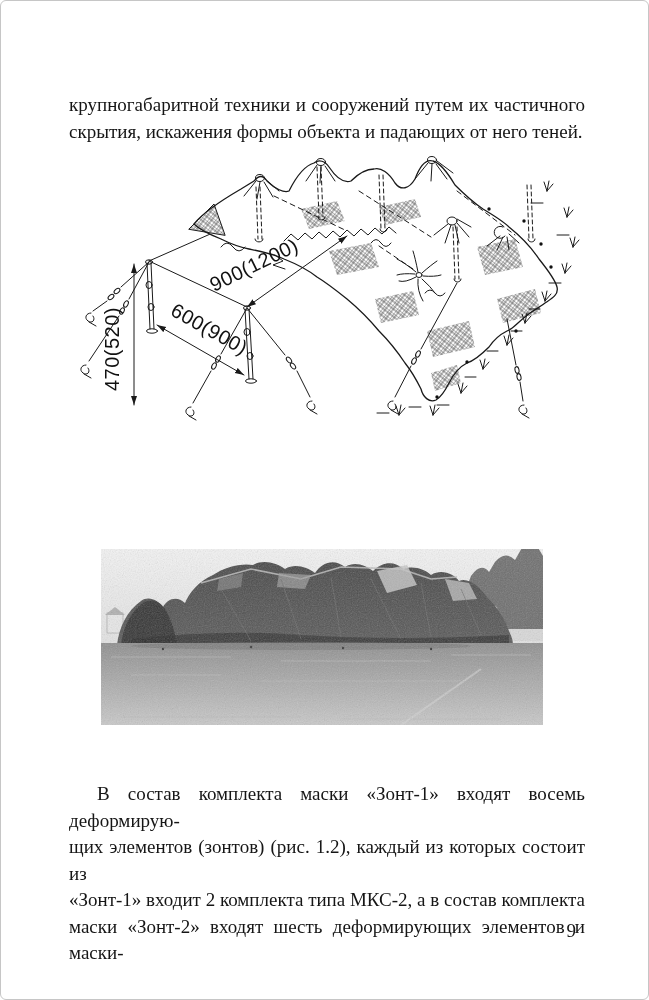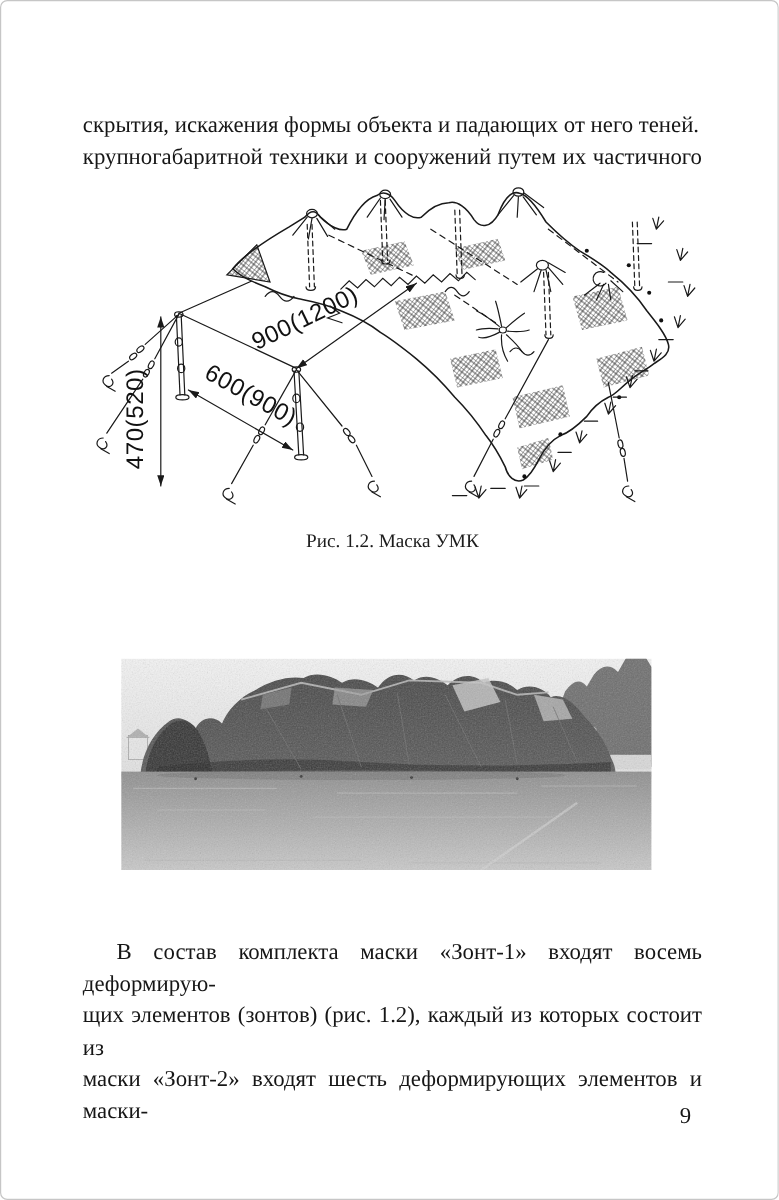--- a/index.html
+++ b/index.html
@@ -21,22 +21,22 @@
   svg.photo{position:absolute;left:100px;top:548px;}
   .page-number{position:absolute;top:919px;right:72px;font-size:19px;}
   .dimlabel{font-family:"Liberation Sans",sans-serif;font-size:20px;fill:#111;letter-spacing:.5px;}
 </style>
 </head>
 <body>
 
 <div class="page">
 
   <div class="para para-top">
+    <div class="jline full">крупногабаритной техники и сооружений путем их частичного</div>
     <div class="jline last">скрытия, искажения формы объекта и падающих от него теней.</div>
-    <div class="jline full">крупногабаритной техники и сооружений путем их частичного</div>
   </div>
 
   <svg class="umk" width="502" height="288" viewBox="0 0 502 288" fill="none" stroke="#1a1a1a" stroke-width="1" stroke-linecap="round">
     <defs>
       <marker id="ah" markerWidth="11" markerHeight="8" refX="9" refY="3" orient="auto-start-reverse" markerUnits="userSpaceOnUse">
         <path d="M0,0 L9,3 L0,6 Z" fill="#1a1a1a" stroke="none"></path>
       </marker>
       <pattern id="xh" width="6" height="6" patternUnits="userSpaceOnUse" patternTransform="rotate(38)">
         <path d="M0,0 H6 M0,3 H6 M0,0 V6 M3,0 V6" stroke="#1f1f1f" stroke-width="0.6"></path>
       </pattern>
@@ -217,21 +217,20 @@
     <g>
       <path d="M168,156 L268,85" marker-start="url(#ah)" marker-end="url(#ah)"></path>
       <path d="M78,174 L165,224" marker-start="url(#ah)" marker-end="url(#ah)"></path>
       <path d="M55,113 L55,254" marker-start="url(#ah)" marker-end="url(#ah)"></path>
     </g>
     <text class="dimlabel" x="178" y="120" text-anchor="middle" transform="rotate(-26 178 120)" stroke="none" fill="#111">900(1200)</text>
     <text class="dimlabel" x="127" y="184" text-anchor="middle" transform="rotate(29 127 184)" stroke="none" fill="#111">600(900)</text>
     <text class="dimlabel" x="40" y="198" text-anchor="middle" transform="rotate(-90 40 198)" stroke="none" fill="#111">470(520)</text>
   </svg>
 
-  <div class="caption cap1">Рис. 1.2. Маска УМК</div>
 
   <svg class="photo" width="442" height="176" viewBox="0 0 442 176">
     <defs>
       <linearGradient id="gSky" x1="0" y1="0" x2="0" y2="1">
         <stop offset="0" stop-color="#f4f4f4"></stop>
           <stop offset="1" stop-color="#e2e2e2"></stop>
       </linearGradient>
       <linearGradient id="gMound" x1="0" y1="0" x2="0" y2="1">
         <stop offset="0" stop-color="#474747"></stop>
           <stop offset="1" stop-color="#5a5a5a"></stop>
@@ -283,18 +282,19 @@
           <circle cx="62" cy="100" r="1.2"></circle>
       </g>
       <rect x="0" y="0" width="442" height="176" filter="url(#grain)" opacity="0.3"></rect>
     </g>
   </svg>
 
 
   <div class="para para-body">
     <div class="jline full indent">В состав комплекта маски «Зонт-1» входят восемь деформирую-</div>
     <div class="jline full">щих элементов (зонтов) (рис. 1.2), каждый из которых состоит из</div>
+    <div class="jline full">«Зонт-1» входит 2 комплекта типа МКС-2, а в состав комплекта</div>
     <div class="jline full">маски «Зонт-2» входят шесть деформирующих элементов и маски-</div>
 
   </div>
 
   <div class="page-number">9</div>
 </div>
 
 </body></html>

